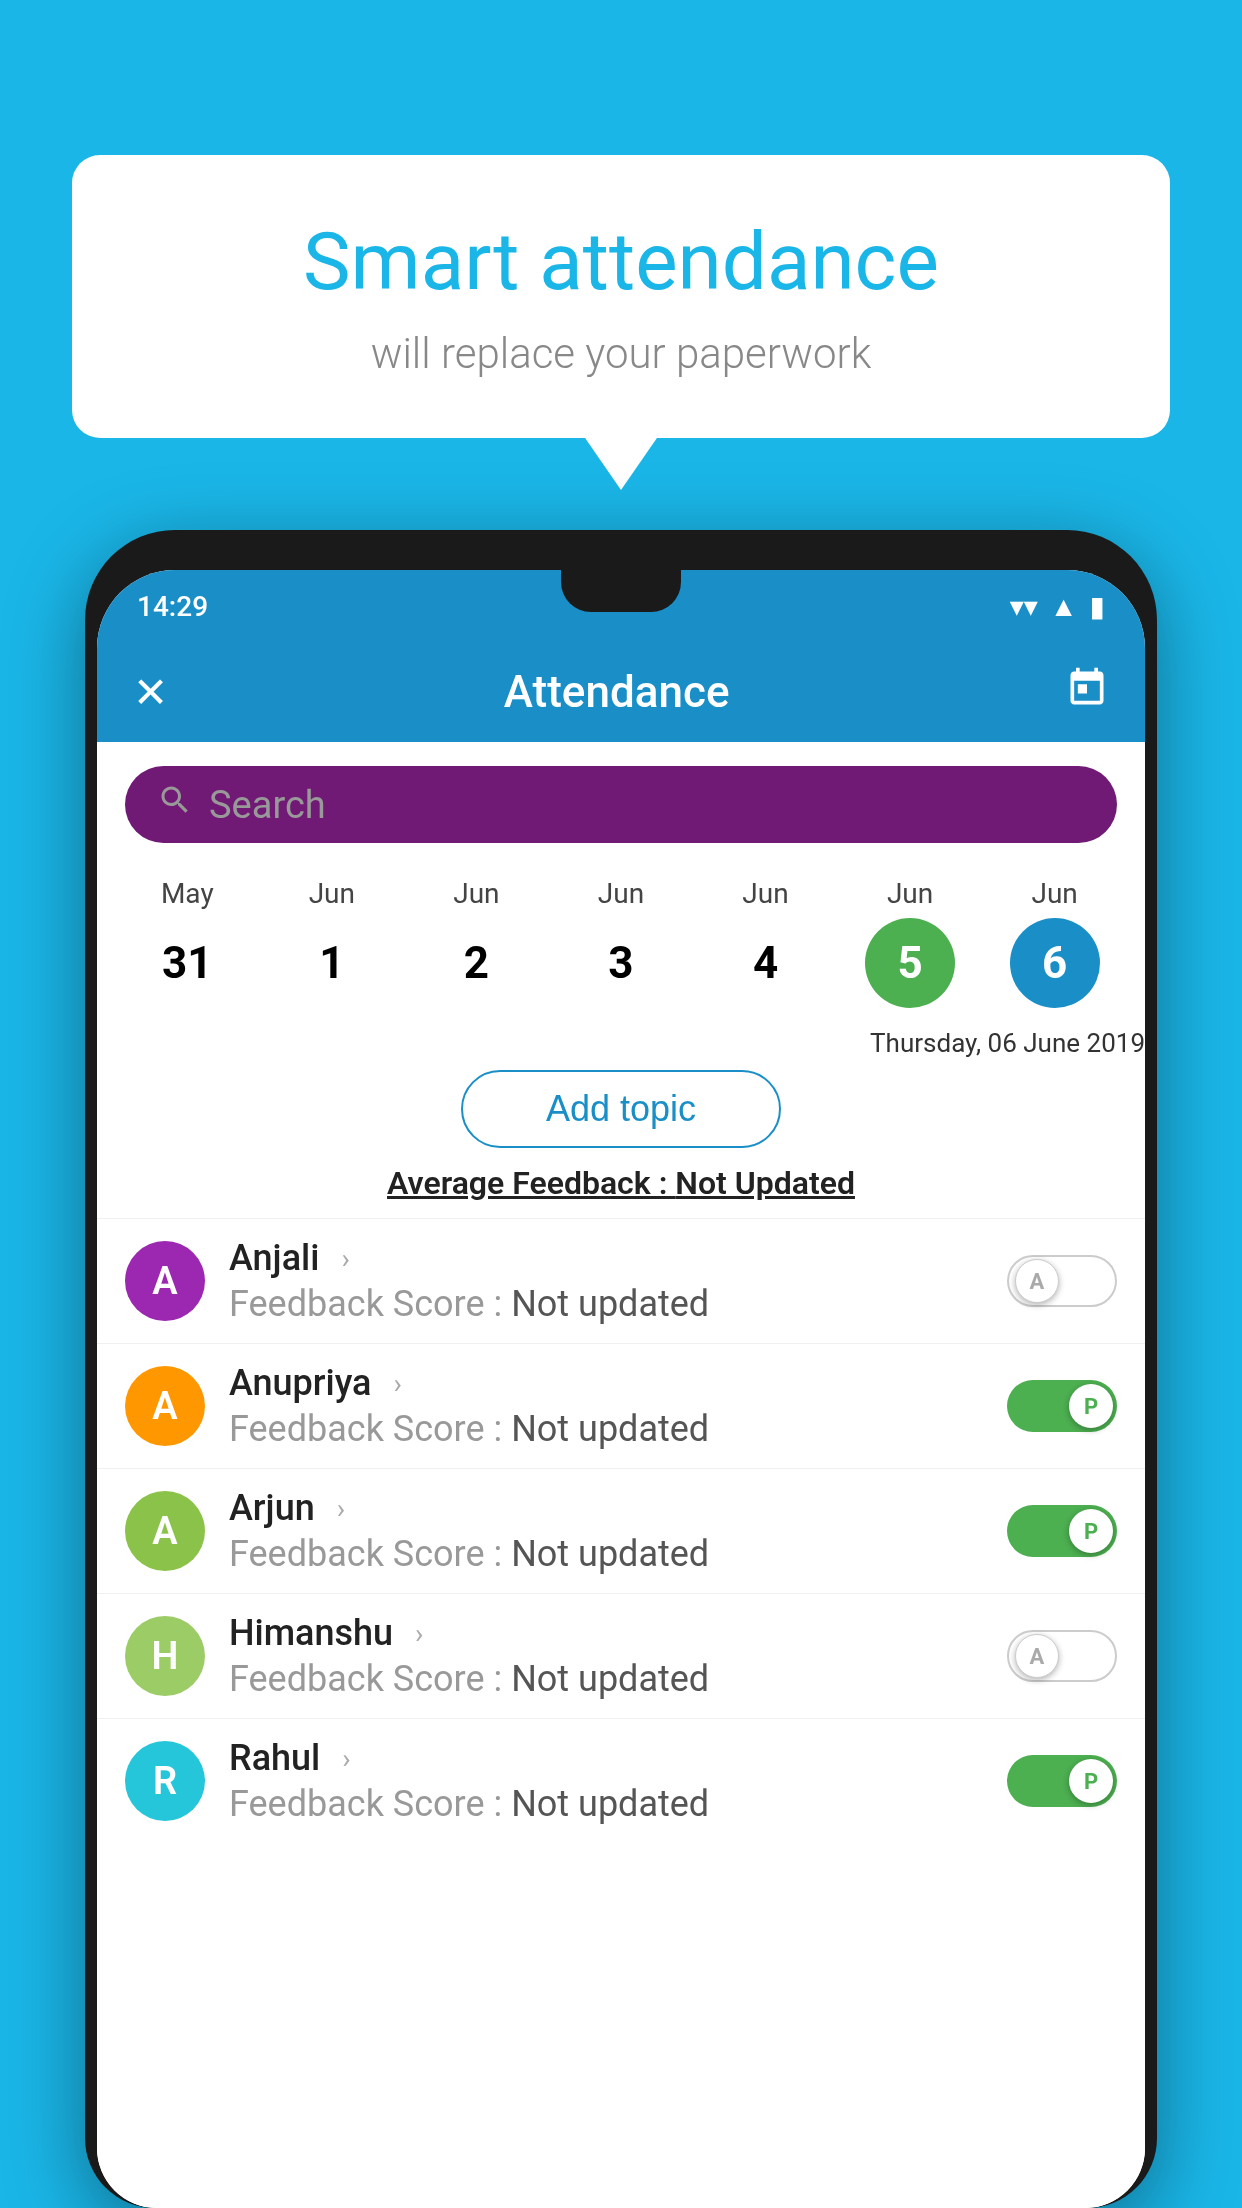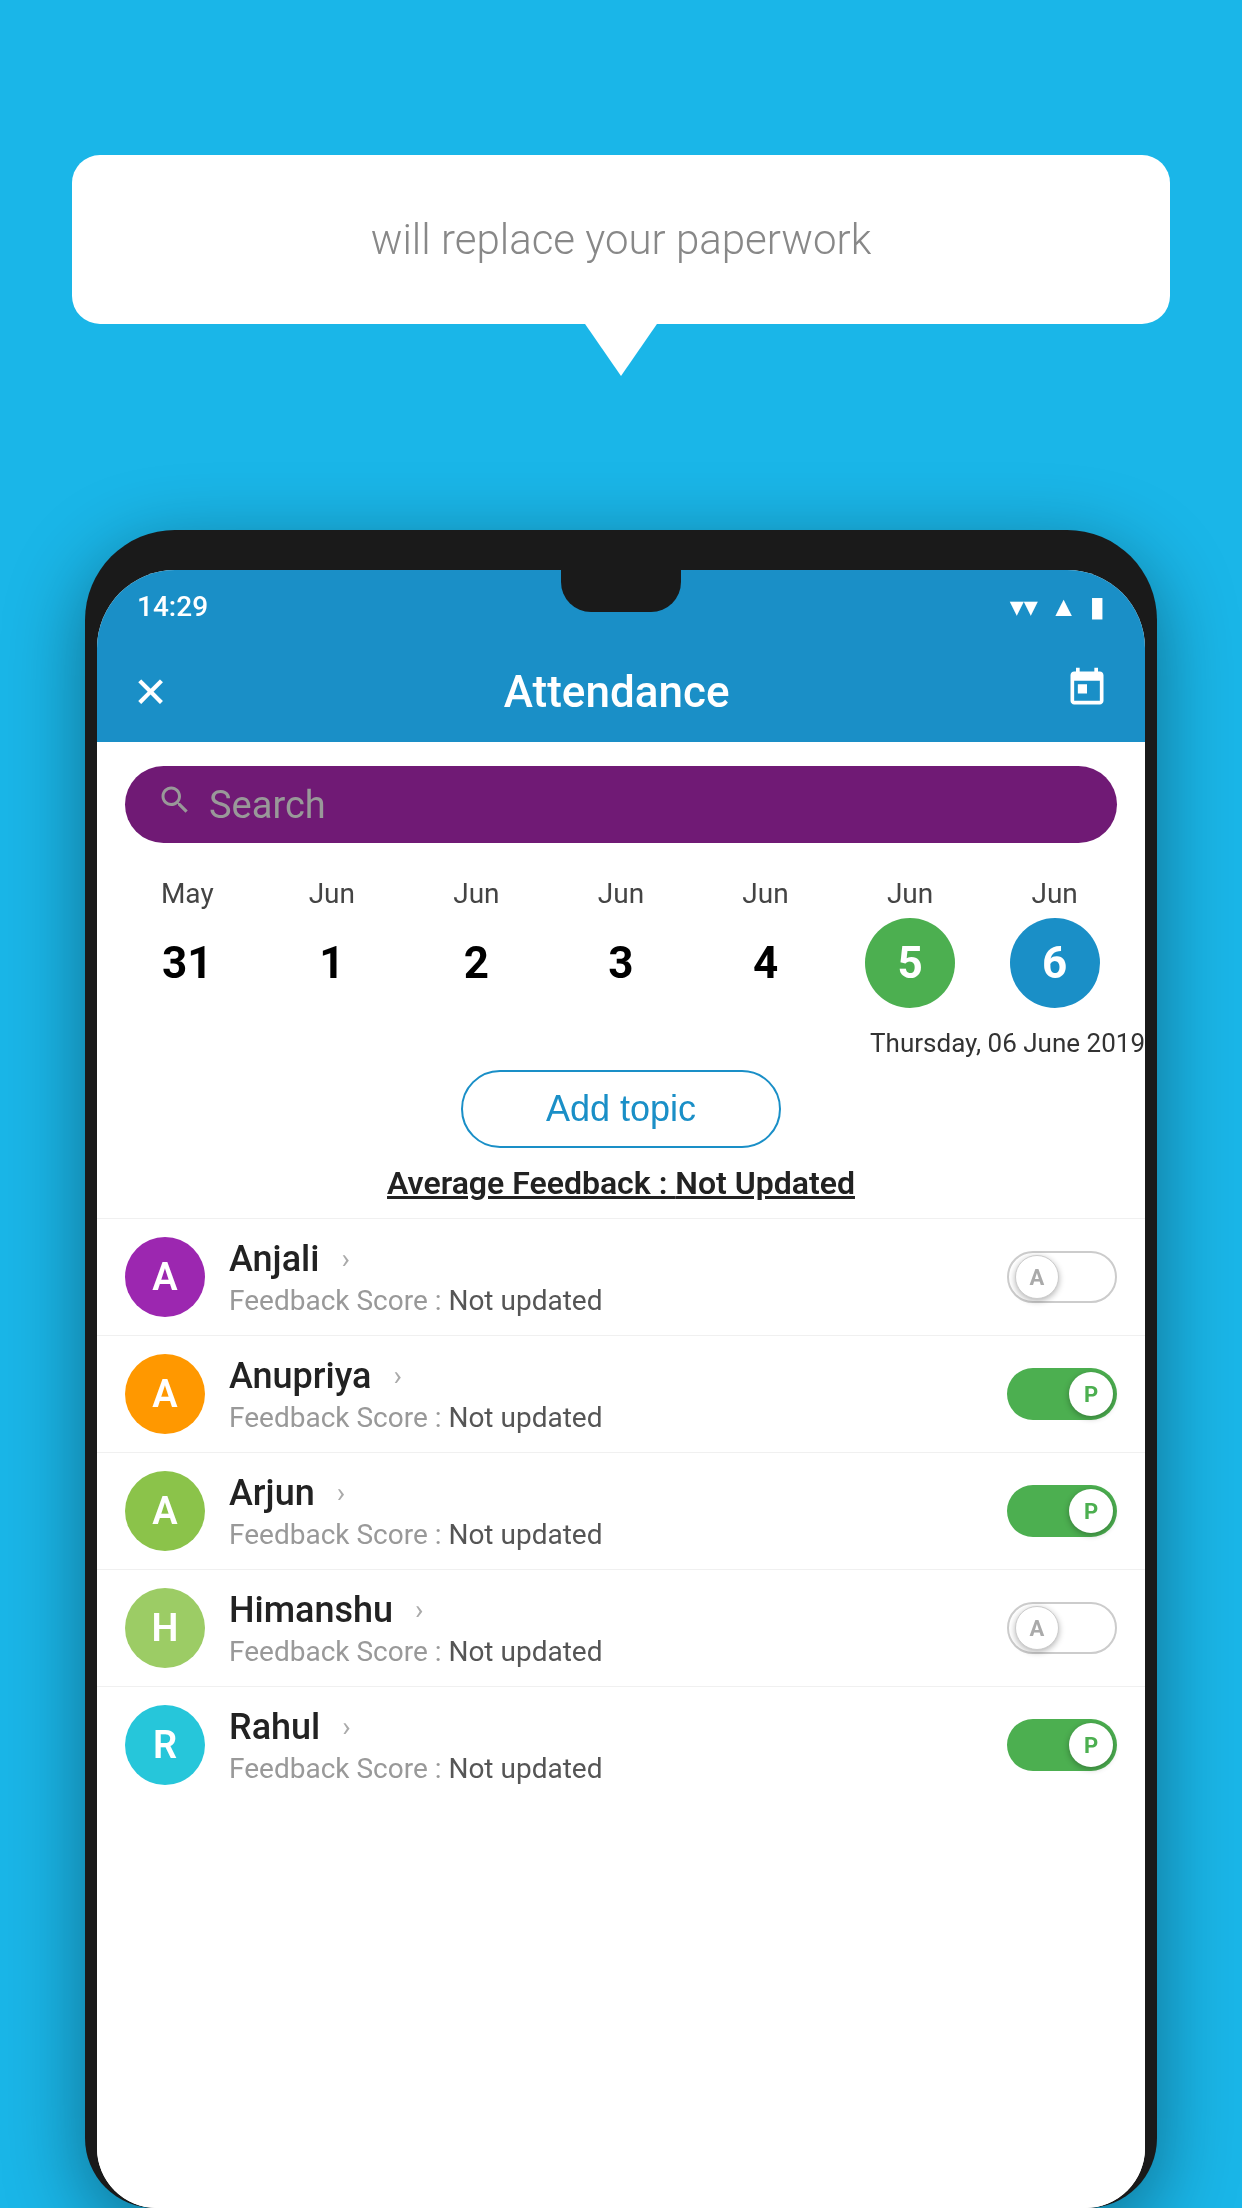--- a/index.html
+++ b/index.html
@@ -268,21 +268,21 @@
     .student-name {
       font-size: 36px;
       font-weight: 500;
       color: #222;
     }
     .chevron {
       color: #aaa;
       font-size: 28px;
     }
     .feedback-score {
-      font-size: 28px;
+      font-size: 36px;
       color: #999;
       margin-top: 4px;
     }
     .feedback-score span {
       color: #555;
     }
 
     
     .toggle-container {
       flex-shrink: 0;
@@ -326,20 +326,21 @@
     }
     .toggle.on .toggle-knob {
       color: #4caf50;
     }
   </style>
 </head>
 <body>
 
 <div class="speech-bubble-container">
   <div class="speech-bubble">
+    <div class="bubble-title">Smart attendance</div>
     <div class="bubble-subtitle">will replace your paperwork</div>
   </div>
 </div>
 
 <div class="phone-frame">
   <div class="phone-inner">
 
     <div class="status-bar">
       <div class="notch"></div>
       <span class="status-time">14:29</span>

